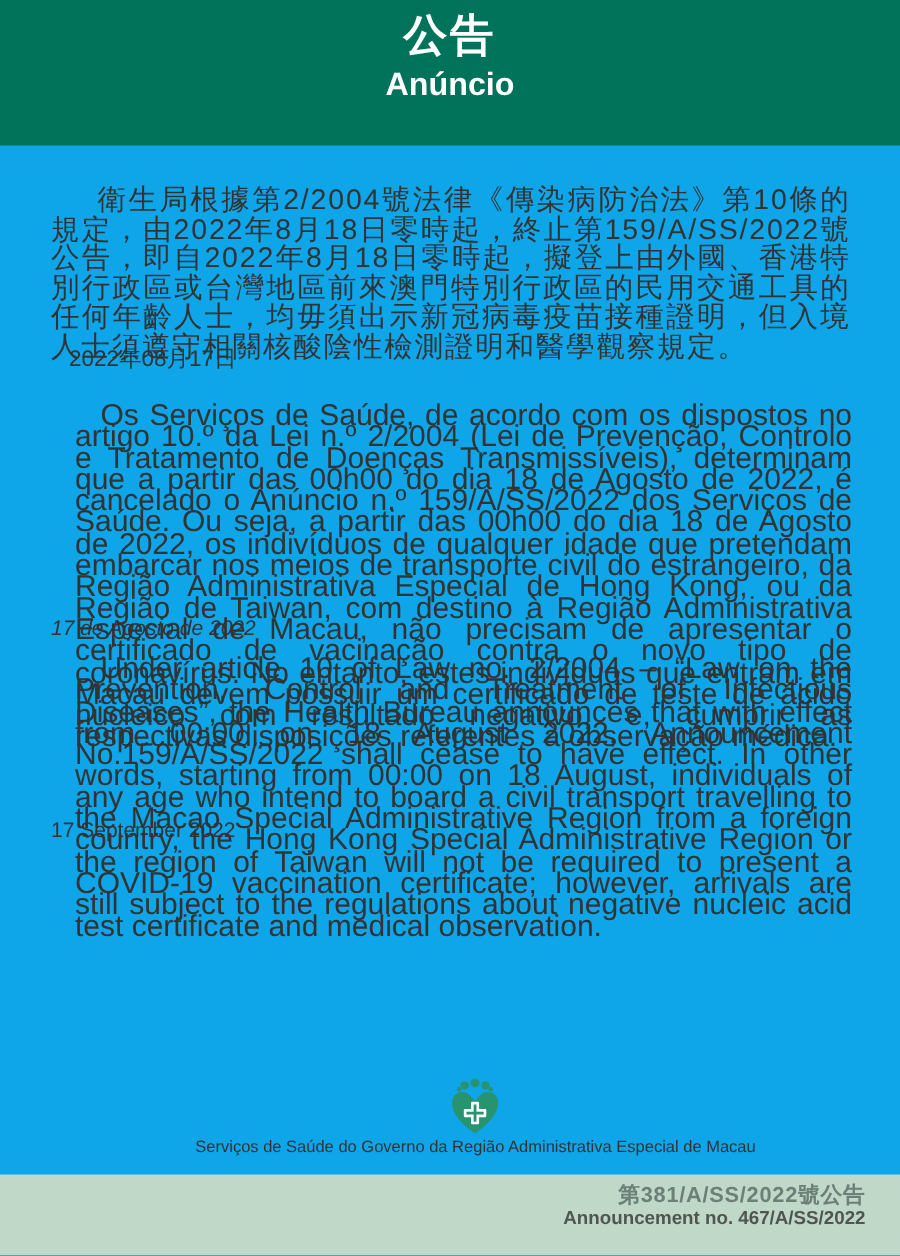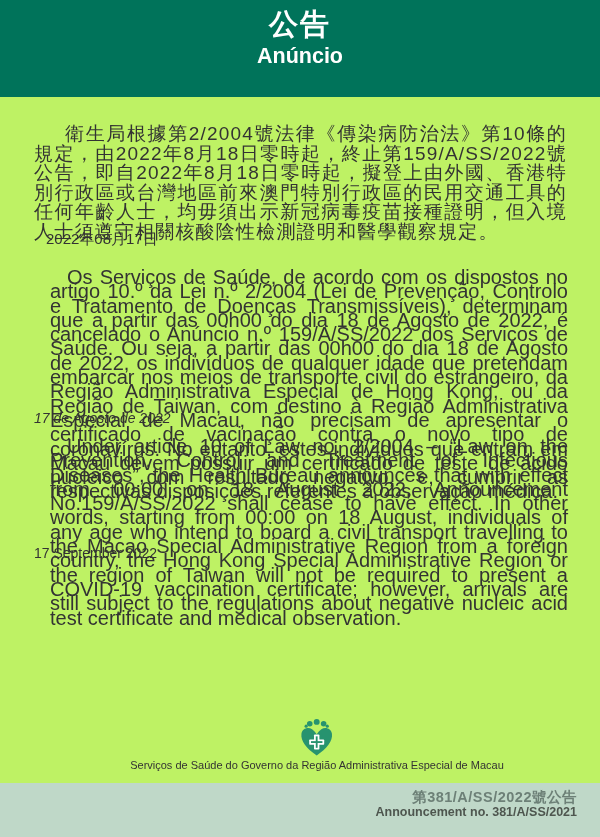--- a/index.html
+++ b/index.html
@@ -1,20 +1,20 @@
 <!DOCTYPE html>
 <html style="--header-green: #00735a; --footer-green: #bfd8c8;"><head>
 <meta charset="utf-8">
 <style>
   html,body { margin:0; padding:0; background:#888; }
   .page {
     position:relative;
     width:600px; height:837px;
     margin:0 auto;
-    background:#bef264;
+    background:#0ea5e9;
     overflow:hidden;
     font-family:"Liberation Sans","DejaVu Sans",sans-serif;
     color:#2e2e2e;
   }
 
   
   .banner {
     position:absolute; top:0; left:0; right:0; height:97px;
     background:var(--header-green,#00735a);
     color:#ffffff; text-align:center;
@@ -102,16 +102,16 @@
       <rect x="11.9" y="22.5" width="16.2" height="5.8" rx="0.8" fill="#ffffff"></rect>
 
       <rect x="19" y="19.2" width="2" height="12.4" class="logo-fill" fill="#27936f"></rect>
       <rect x="13.8" y="24.4" width="12.4" height="2" class="logo-fill" fill="#27936f"></rect>
     </svg>
     <div class="org-pt">Serviços de Saúde do Governo da Região Administrativa Especial de Macau</div>
   </div>
 
   <footer class="band">
     <div class="ref-zh">第381/A/SS/2022號公告</div>
-    <div class="ref-en">Announcement no. 381/A/SS/2021</div>
+    <div class="ref-en">Announcement no. 467/A/SS/2022</div>
   </footer>
 
 </div>
 
 </body></html>

